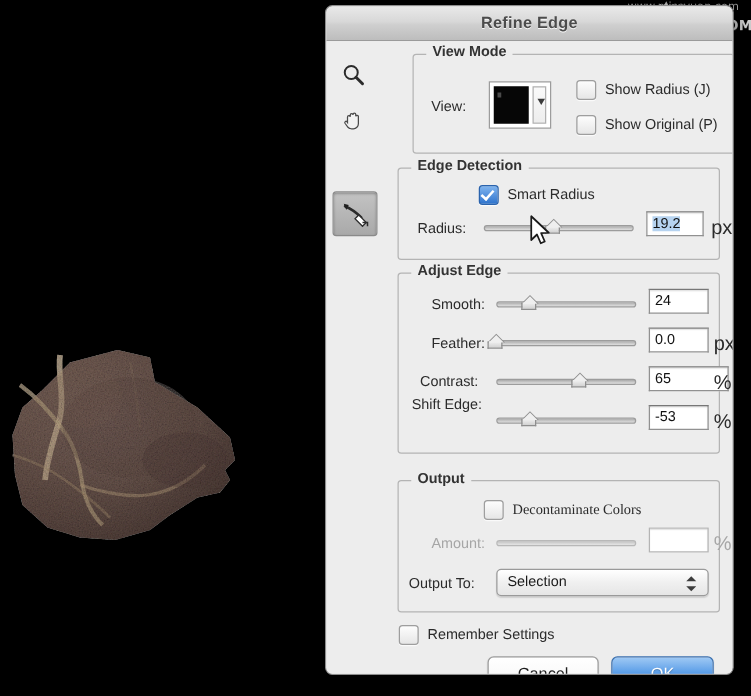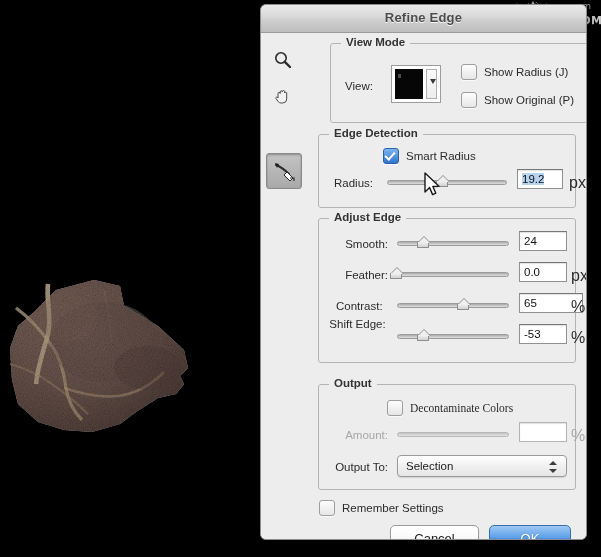--- a/index.html
+++ b/index.html
@@ -385,21 +385,21 @@
         <span class="lbl">Decontaminate Colors</span>
       </div>
 
       <div class="lbl dim" style="position:absolute;left:14px;top:44px;text-align:right;width:55px;">Amount:</div>
       <div class="slider" style="position:absolute;left:78px;top:42px;width:112px;">
         <div class="strack dim"></div>
       </div>
       <div class="field" style="position:absolute;left:200px;top:37px;width:48px;border-color:#b4b4b4;"></div>
       <div class="unit dim" style="position:absolute;left:252px;top:42px;">%</div>
 
-      <div class="lbl" style="position:absolute;left:8px;top:76px;text-align:right;width:61px;">Output To:</div>
+      <div class="lbl" style="position:absolute;left:8px;top:76px;text-align:left;width:61px;">Output To:</div>
       <div class="popup" style="left:78px;top:70px;width:170px;">
         <span>Selection</span>
         <span class="arrows"></span>
       </div>
     </div>
 
     <div class="cbrow" style="position:absolute;left:58px;top:467px;">
       <span class="cb"></span>
       <span class="lbl">Remember Settings</span>
     </div>

